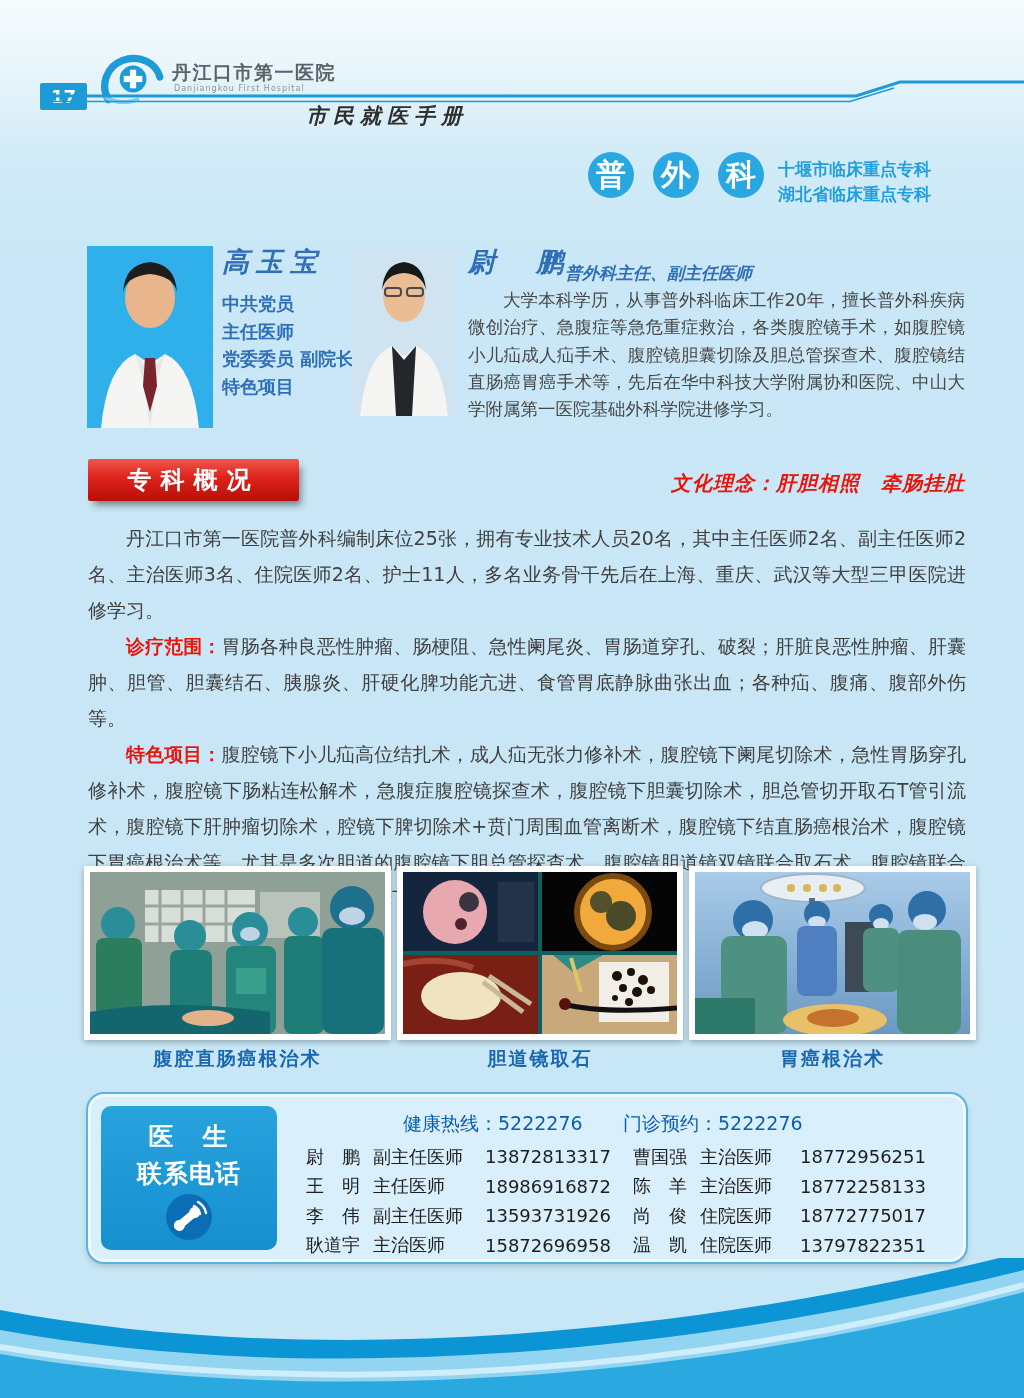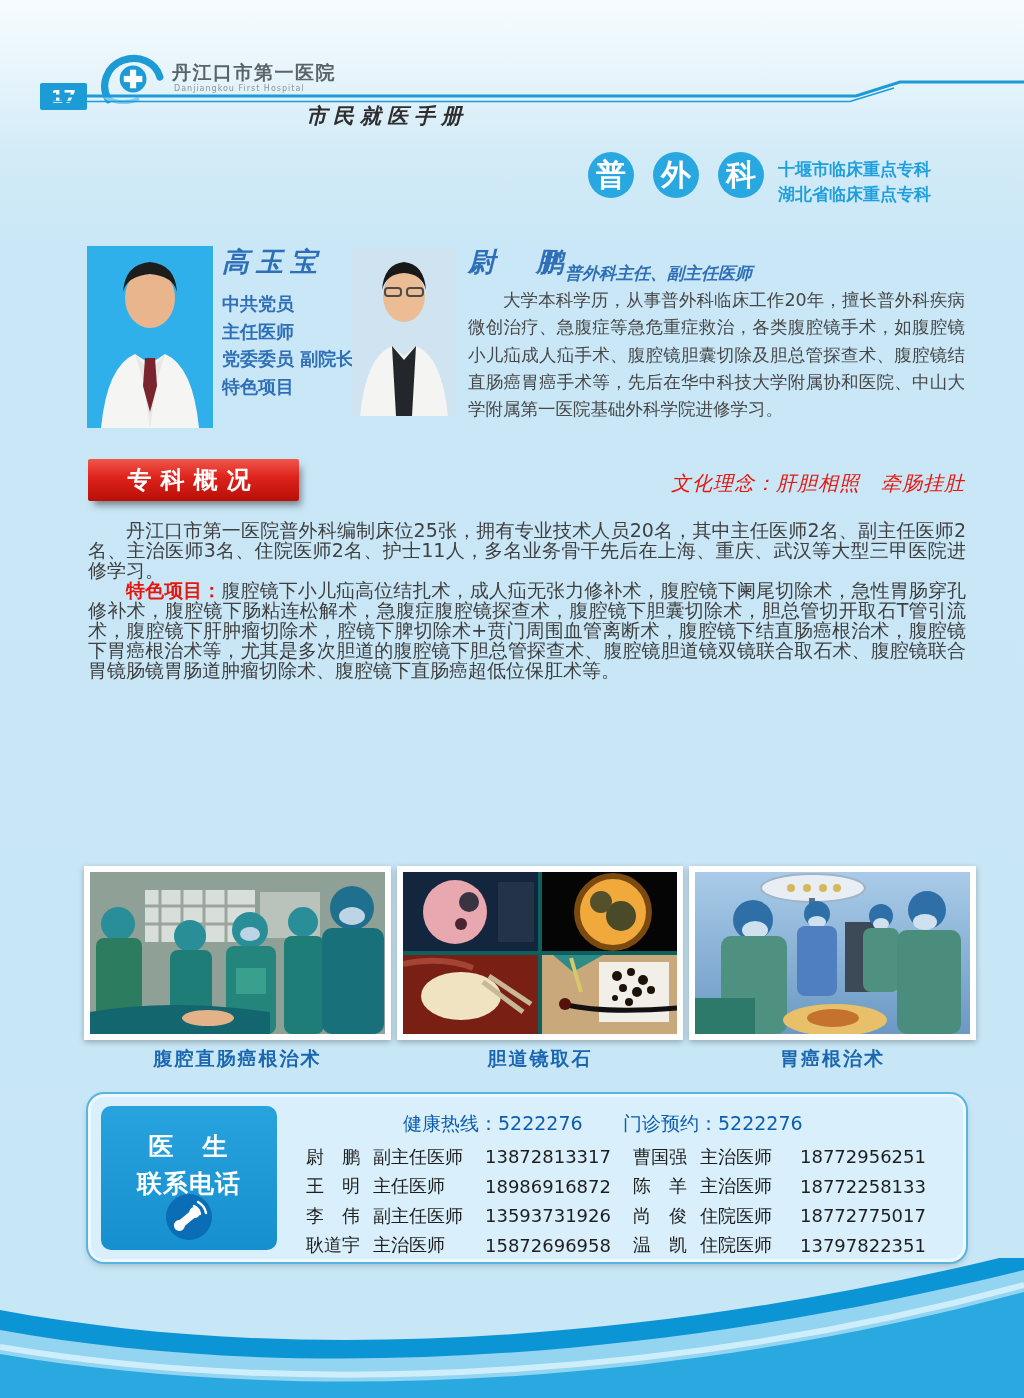--- a/index.html
+++ b/index.html
@@ -31,35 +31,35 @@
   .d2-name{position:absolute;left:468px;top:244px;}
   .d2-title{position:absolute;left:565px;top:262px;font-size:17px;font-weight:bold;color:#2f6fb7;font-style:italic;}
   .d2-bio{position:absolute;left:468px;top:287px;width:497px;font-size:17.5px;line-height:27.3px;
     color:#474747;text-align:justify;text-indent:2em;}
   
   .sec-banner{position:absolute;left:88px;top:459px;width:211px;height:42px;
     background:linear-gradient(180deg,#f0564c 0%,#dd221a 45%,#b80f08 100%);
     color:#fff;font-size:24px;font-weight:bold;letter-spacing:9px;display:flex;align-items:center;
     justify-content:center;border-radius:2px;box-shadow:4px 6px 7px -2px rgba(30,30,30,.5);}
   .culture{position:absolute;left:470px;top:470px;width:495px;text-align:right;
-    font-family:"DejaVu Serif","Liberation Serif",serif;font-size:20px;font-weight:normal;
+    font-family:"DejaVu Serif","Liberation Serif",serif;font-size:20px;font-weight:bold;
     color:#e8150d;letter-spacing:1px;font-style:italic;}
   .body-text{position:absolute;left:88px;top:520px;width:878px;}
-  .body-text p{margin:0;text-indent:2em;font-size:19px;line-height:20px;text-align:justify;color:#3f3f3f;}
+  .body-text p{margin:0;text-indent:2em;font-size:19px;line-height:36px;text-align:justify;color:#3f3f3f;}
   .lbl{color:#e8150d;font-weight:bold;}
   
   .photo-card{position:absolute;background:#fff;padding:6px;box-shadow:0 2px 6px rgba(0,0,0,.28);}
   .photo-card svg{display:block;}
   .caption{position:absolute;top:1046px;text-align:center;color:#1a67b0;font-size:19px;font-weight:bold;letter-spacing:2px;}
   
   .contact{position:absolute;left:88px;top:1094px;width:878px;height:168px;border-radius:16px;
     background:#d9f0fc;border:3px solid #eef9ff;box-shadow:0 0 0 2px #5ab4e0,0 3px 7px rgba(0,0,0,.22);}
   .contact-box{position:absolute;left:10px;top:9px;width:176px;height:144px;border-radius:10px;
     background:linear-gradient(180deg,#27a3de,#168fce);color:#fff;text-align:center;}
-  .contact-box .l1{margin-top:24px;font-size:25px;font-weight:bold;letter-spacing:2px;}
+  .contact-box .l1{margin-top:14px;font-size:25px;font-weight:bold;letter-spacing:2px;}
   .contact-box .l2{margin-top:4px;font-size:25px;font-weight:bold;letter-spacing:1px;}
   .phone-badge{position:absolute;left:65px;bottom:10px;width:46px;height:46px;}
   .c-head{position:absolute;top:14px;font-size:19px;font-weight:normal;color:#0d5dac;}
   .c-head.h1{left:312px;} .c-head.h2{left:532px;}
   .c-col{position:absolute;top:45px;font-size:18px;color:#1e1e1e;}
   .c-col .row{display:flex;height:29.5px;align-items:center;}
   .c-col.col1{left:215px;width:310px;}
   .c-col.col2{left:542px;width:325px;}
   .c-name{width:67px;} .c-title{width:112px;} .c-phone{flex:1;}
   .col2 .c-title{width:100px;}
@@ -133,20 +133,21 @@
   </div>
   <div class="d2-name cal-name">尉　鹏</div>
   <div class="d2-title">普外科主任、副主任医师</div>
   <div class="d2-bio">大学本科学历，从事普外科临床工作20年，擅长普外科疾病微创治疗、急腹症等急危重症救治，各类腹腔镜手术，如腹腔镜小儿疝成人疝手术、腹腔镜胆囊切除及胆总管探查术、腹腔镜结直肠癌胃癌手术等，先后在华中科技大学附属协和医院、中山大学附属第一医院基础外科学院进修学习。</div>
 
   <div class="sec-banner">专科概况</div>
   <div class="culture">文化理念：肝胆相照　牵肠挂肚</div>
 
   <div class="body-text">
     <p>丹江口市第一医院普外科编制床位25张，拥有专业技术人员20名，其中主任医师2名、副主任医师2名、主治医师3名、住院医师2名、护士11人，多名业务骨干先后在上海、重庆、武汉等大型三甲医院进修学习。</p>
+    <p><span class="lbl">诊疗范围：</span><span>胃肠各种良恶性肿瘤、肠梗阻、急性阑尾炎、胃肠道穿孔、破裂；肝脏良恶性肿瘤、肝囊肿、胆管、胆囊结石、胰腺炎、肝硬化脾功能亢进、食管胃底静脉曲张出血；各种疝、腹痛、腹部外伤等。</span></p>
     <p><span class="lbl">特色项目：</span><span>腹腔镜下小儿疝高位结扎术，成人疝无张力修补术，腹腔镜下阑尾切除术，急性胃肠穿孔修补术，腹腔镜下肠粘连松解术，急腹症腹腔镜探查术，腹腔镜下胆囊切除术，胆总管切开取石T管引流术，腹腔镜下肝肿瘤切除术，腔镜下脾切除术+贲门周围血管离断术，腹腔镜下结直肠癌根治术，腹腔镜下胃癌根治术等，尤其是多次胆道的腹腔镜下胆总管探查术、腹腔镜胆道镜双镜联合取石术、腹腔镜联合胃镜肠镜胃肠道肿瘤切除术、腹腔镜下直肠癌超低位保肛术等。</span></p>
   </div>
 
   <div class="photo-card" style="left:84px;top:866px;">
     <svg width="295" height="162" viewBox="0 0 295 162">
       <rect width="295" height="162" fill="#8fa096"></rect>
       <rect x="55" y="18" width="110" height="52" fill="#d8ded9"></rect>
       <g stroke="#9aa59d" stroke-width="3">
         <line x1="70" y1="18" x2="70" y2="70"></line>
           <line x1="92" y1="18" x2="92" y2="70"></line>

